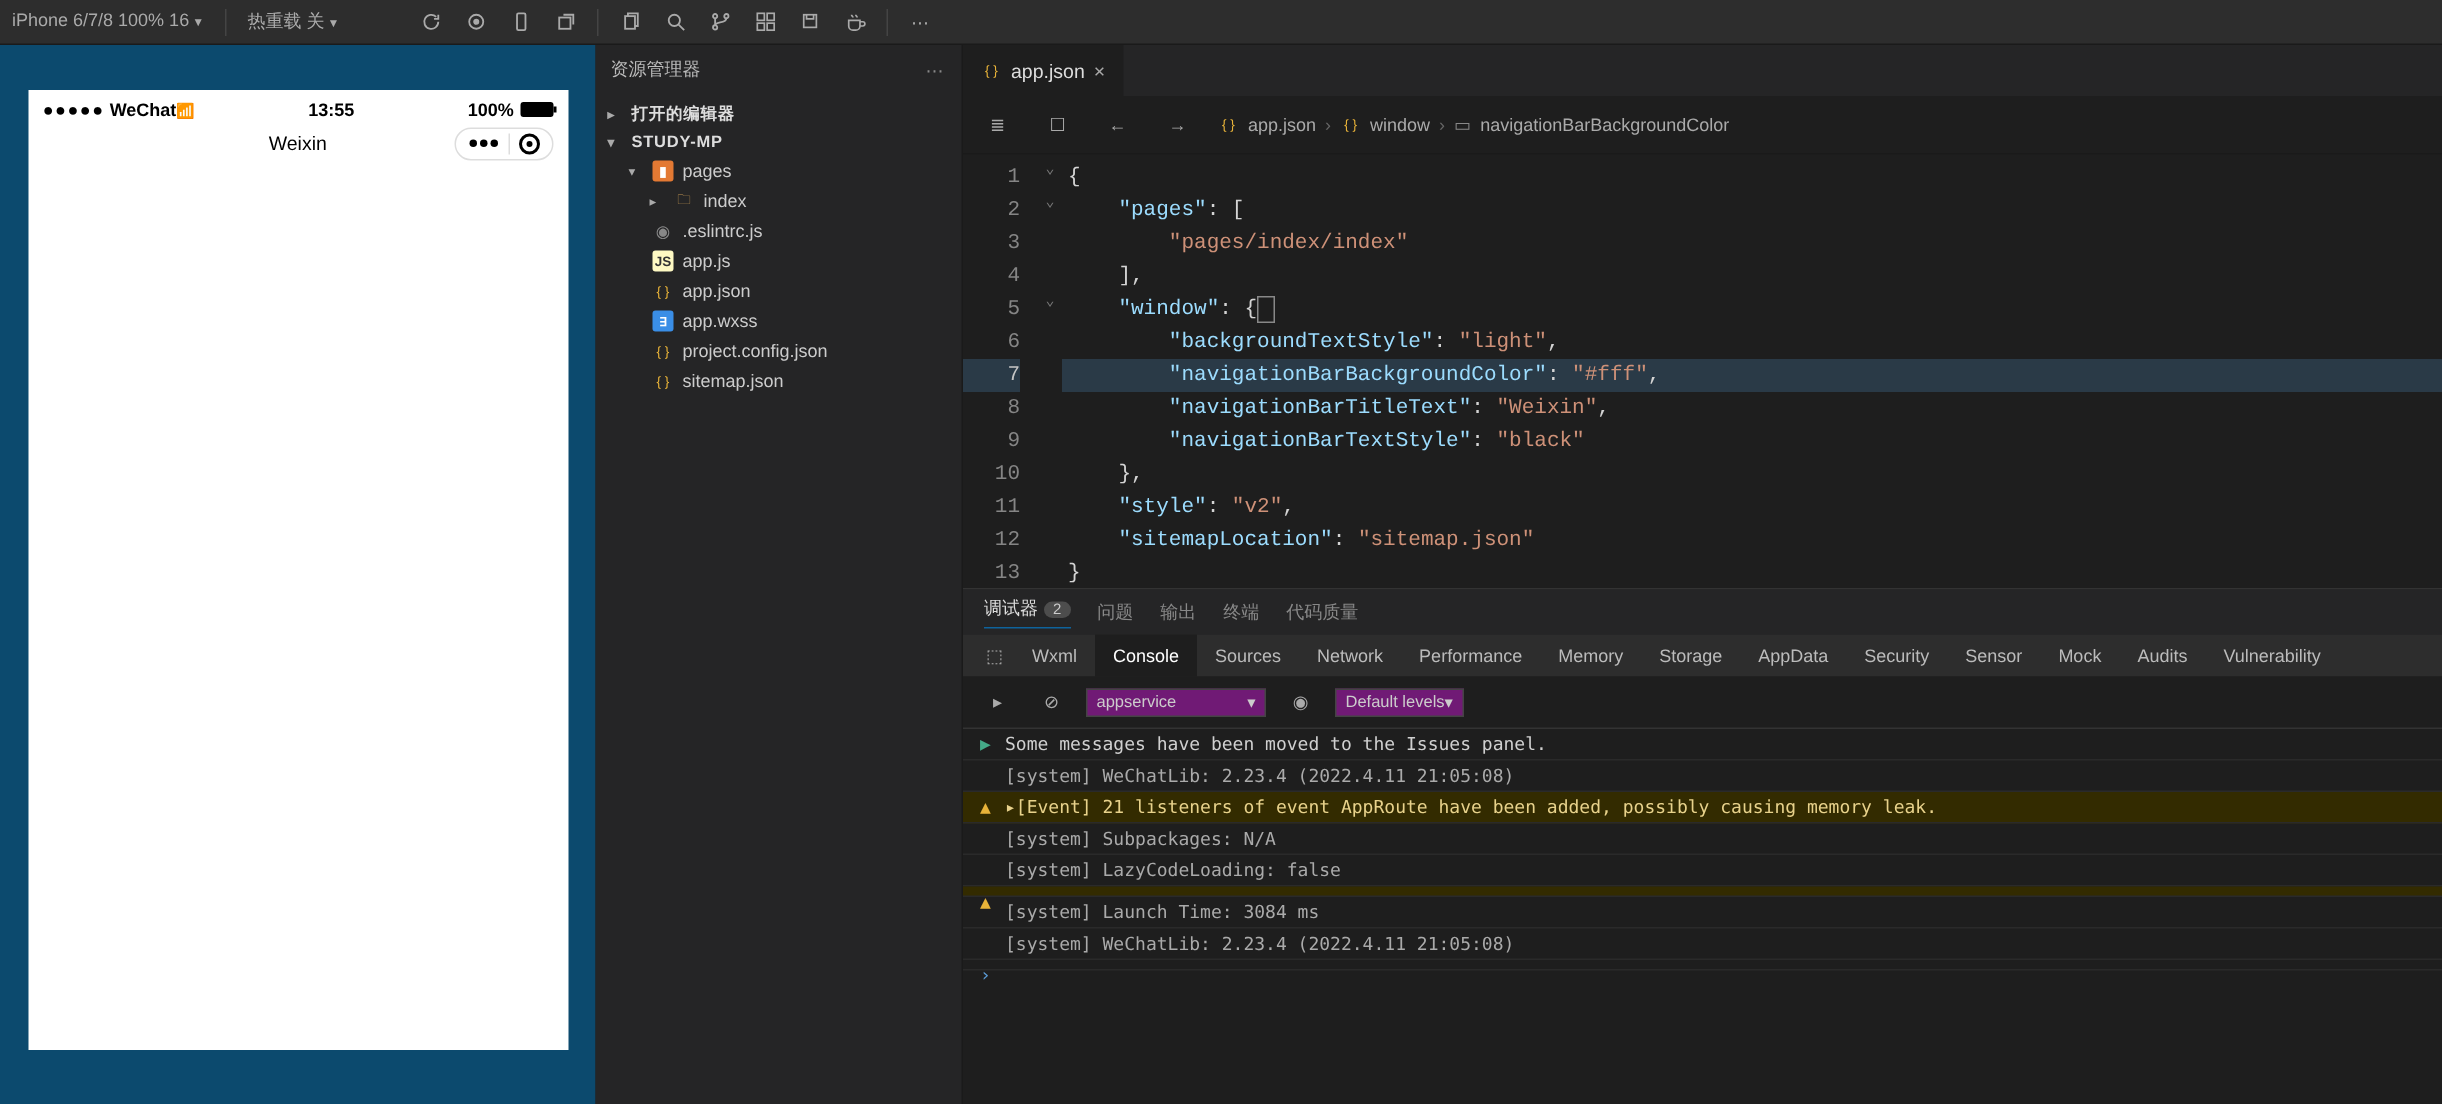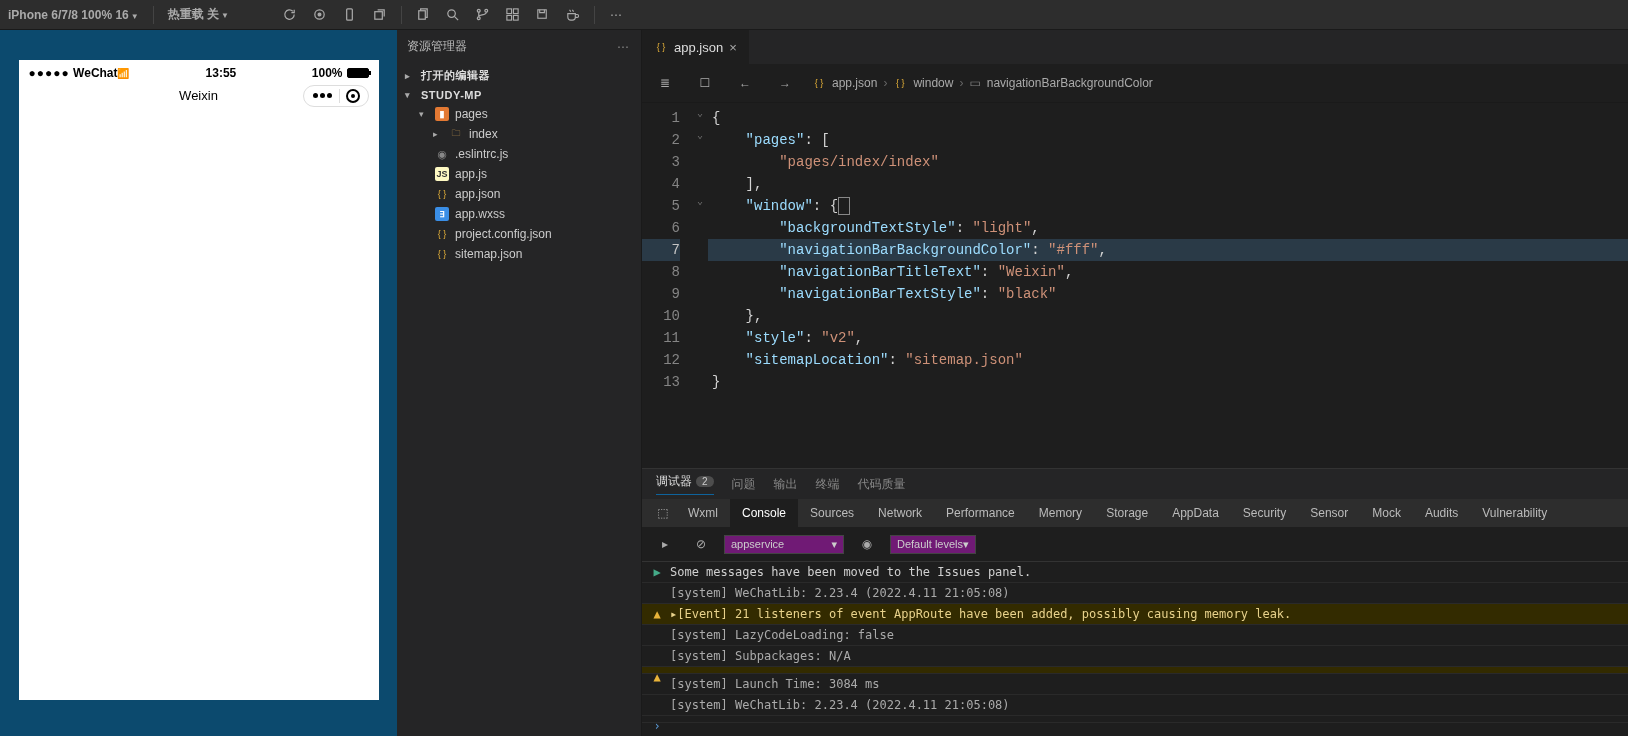--- a/index.html
+++ b/index.html
@@ -1,19 +1,19 @@
 <!DOCTYPE html>
 <html><head>
 <meta charset="utf-8">
 <style>
   * { margin: 0; padding: 0; box-sizing: border-box; }
   body { font-family: "Segoe UI", Arial, sans-serif; font-size: 12px; background:#1e1e1e; color:#ccc; height:736px; width:1628px; overflow:hidden; }
   .root { display:flex; flex-direction:column; height:100%; }
   .topbar { display:flex; align-items:center; height:30px; background:#2d2d2d; border-bottom:1px solid #1a1a1a; padding:0 8px; color:#aaa; gap:4px; }
-  .topbar .left-group { display:flex; align-items:center; gap:10px; flex:0 0 auto;font-weight:bold; }
+  .topbar .left-group { display:flex; gap:10px; flex:0 0 auto; }
   .topbar .sep { width:1px; height:18px; background:#444; margin:0 4px; }
   .icon-btn { width:26px; height:26px; display:flex; align-items:center; justify-content:center; color:#aaa; }
   .icon-btn svg { width:15px; height:15px; }
   .dropdown-caret { font-size:8px; margin-left:2px; color:#aaa; }
   .main { flex:1; display:flex; min-height:0; }
   
   .simulator { width:397px; background:#0c4a6e; display:flex; flex-direction:column; align-items:center; padding-top:30px; }
   .phone { width:360px; height:640px; background:#fff; color:#000; border-radius:0; display:flex; flex-direction:column; }
   .phone-status { display:flex; align-items:center; justify-content:space-between; padding:6px 10px 2px 10px; font-size:12px; font-weight:600; }
   .phone-status .dots { letter-spacing:1px; }
@@ -57,21 +57,21 @@
   .code { flex:1; padding:4px 0; }
   .code-line { height:22px; line-height:22px; white-space:pre; padding-left:4px; }
   .code-line.hl { background:#2a3a47; }
   .gutter .hl { background:#2a3a47; color:#c5c5c5; }
   .tok-brace { color:#d4d4d4; }
   .tok-key { color:#9cdcfe; }
   .tok-str { color:#ce9178; }
   .tok-punc { color:#d4d4d4; }
   .cursor-box { border:1px solid #888; padding:0 1px; }
   
-  .bottom { height:268px; display:flex; flex-direction:column; background:#1e1e1e; border-top:1px solid #333; }
+  .bottom { height:344px; display:flex; flex-direction:column; background:#1e1e1e; border-top:1px solid #333; }
   .bot-tabs1 { display:flex; align-items:center; gap:18px; padding:4px 14px; color:#888; font-size:12px; background:#252526; }
   .bot-tabs1 .active { color:#ddd; border-bottom:1px solid #0e639c; padding-bottom:4px; }
   .badge { background:#4d4d4d; color:#ccc; border-radius:8px; padding:0 6px; font-size:10px; margin-left:4px; }
   .devtools-tabs { display:flex; align-items:center; gap:0; background:#2d2d2d; padding:0 8px; color:#bbb; font-size:12px; }
   .dev-tab { padding:7px 12px; }
   .dev-tab.active { background:#1e1e1e; color:#fff; }
   .dev-toolbar { display:flex; align-items:center; gap:10px; padding:4px 10px; background:#1e1e1e; border-bottom:1px solid #333; }
   .dev-toolbar select, .dev-toolbar .fake-select { background:#701a75; border:1px solid #444; color:#ccc; font-size:11px; padding:2px 6px; min-width:120px; display:flex; justify-content:space-between; align-items:center; }
   .dev-toolbar input { background:#2b2b2b; border:1px solid #444; color:#ccc; font-size:11px; padding:3px 6px; width:240px; }
   .console { flex:1; overflow:auto; font-family: Consolas, monospace; font-size:12px; }
@@ -352,22 +352,22 @@
           <span class="icon-btn">◉</span>
           <div class="fake-select" style="min-width:auto">
               <span>Default levels</span> 
               <span>▾</span>
             </div>
         </div>
         <div class="console">
           <div class="con-line con-info"><span class="glyph" style="color:#4a8">▶</span><span class="con-msg">Some messages have been moved to the Issues panel.</span></div>
           <div class="con-line"><span class="con-sys">[system] WeChatLib: 2.23.4 (2022.4.11 21:05:08)</span></div>
           <div class="con-line con-warn"><span class="glyph" style="color:#e8b339">▲</span><span>▸[Event] 21 listeners of event AppRoute have been added, possibly causing memory leak.</span></div>
+          <div class="con-line"><span class="con-sys">[system] Subpackages: N/A</span></div>
           <div class="con-line"><span class="con-sys">[system] LazyCodeLoading: false</span></div>
-          <div class="con-line"><span class="con-sys">[system] Subpackages: N/A</span></div>
           <div class="con-line con-warn"><span class="glyph" style="color:#e8b339">▲</span></div>
           <div class="con-line"><span class="con-sys">[system] Launch Time: 3084 ms</span></div>
           <div class="con-line"><span class="con-sys">[system] WeChatLib: 2.23.4 (2022.4.11 21:05:08)</span></div>
           <div class="con-line">
               <span class="glyph con-prompt">›</span>
             </div>
         </div>
       </div>
     </div>
   </div>

